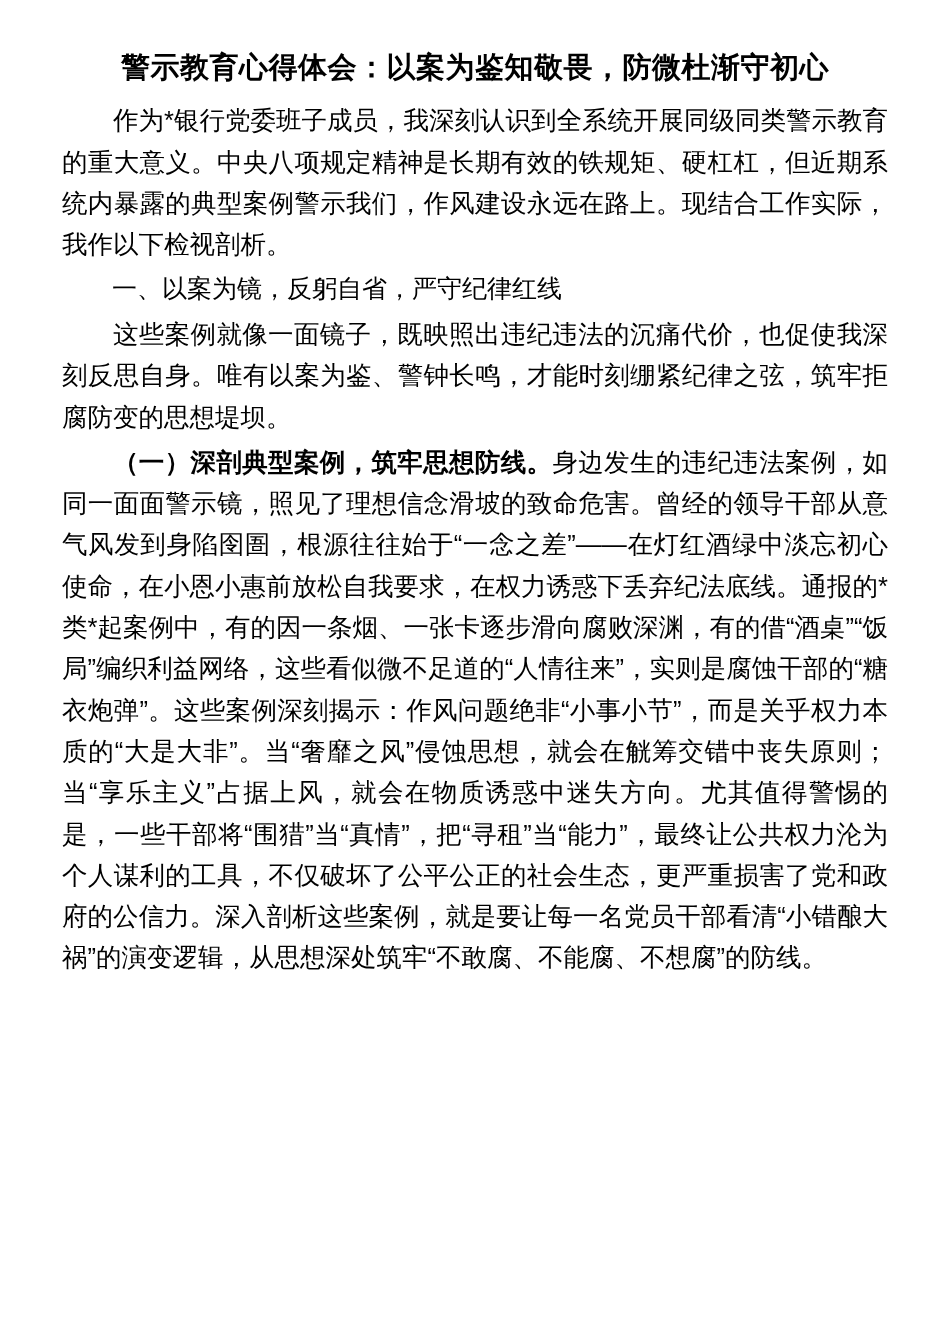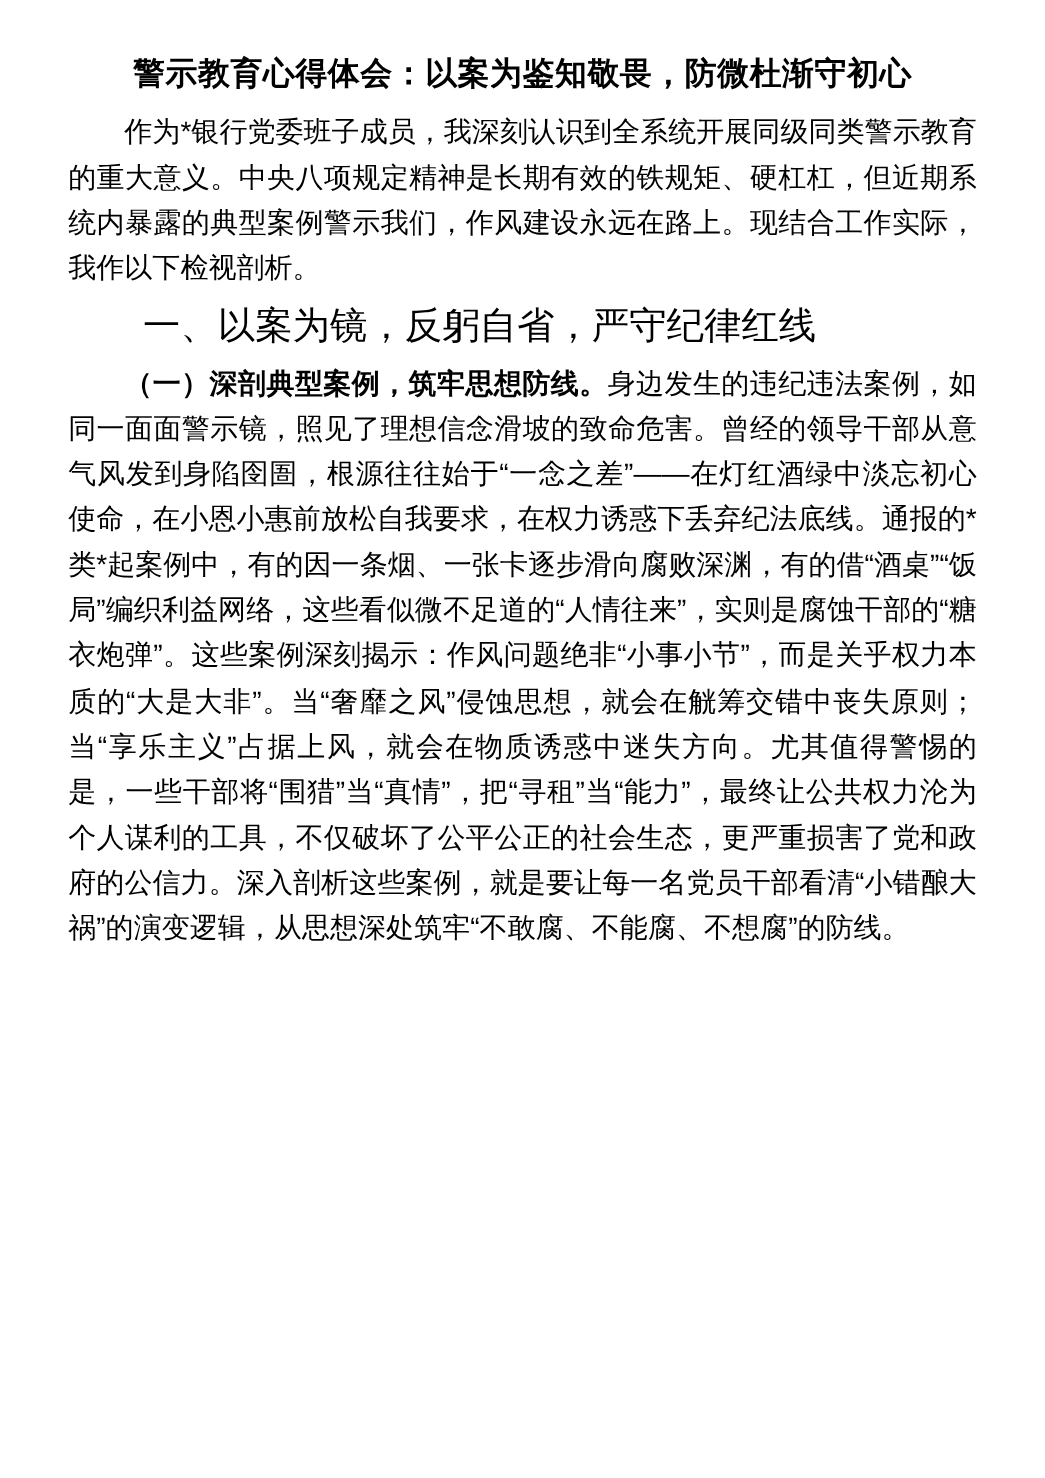--- a/index.html
+++ b/index.html
@@ -31,21 +31,21 @@
   }
   .para {
     font-size: 25.5px;
     line-height: 1.62;
     text-align: justify;
     text-justify: inter-ideograph;
     margin: 0 0 4px 0;
     text-indent: 2em;
   }
   .para-heading {
-    font-size: 34px;
+    font-size: 25px;
     line-height: 1.62;
     margin: 0 0 4px 0;
     text-indent: 2em;
     text-align: left;
     font-family: Liberation Serif, serif;
   }
   .para.mixed {
     text-indent: 2em;
   }
   .bold-lead {
@@ -56,16 +56,17 @@
 <body>
 
 <div class="page">
 
   <h1 class="doc-title">警示教育心得体会：以案为鉴知敬畏，防微杜渐守初心</h1>
 
   <p class="para">作为*银行党委班子成员，我深刻认识到全系统开展同级同类警示教育的重大意义。中央八项规定精神是长期有效的铁规矩、硬杠杠，但近期系统内暴露的典型案例警示我们，作风建设永远在路上。现结合工作实际，我作以下检视剖析。</p>
 
   <p class="para-heading">一、以案为镜，反躬自省，严守纪律红线</p>
 
+  <p class="para">这些案例就像一面镜子，既映照出违纪违法的沉痛代价，也促使我深刻反思自身。唯有以案为鉴、警钟长鸣，才能时刻绷紧纪律之弦，筑牢拒腐防变的思想堤坝。</p>
 
   <p class="para mixed"><span class="bold-lead">（一）深剖典型案例，筑牢思想防线。</span><span>身边发生的违纪违法案例，如同一面面警示镜，照见了理想信念滑坡的致命危害。曾经的领导干部从意气风发到身陷囹圄，根源往往始于“一念之差”——在灯红酒绿中淡忘初心使命，在小恩小惠前放松自我要求，在权力诱惑下丢弃纪法底线。通报的*类*起案例中，有的因一条烟、一张卡逐步滑向腐败深渊，有的借“酒桌”“饭局”编织利益网络，这些看似微不足道的“人情往来”，实则是腐蚀干部的“糖衣炮弹”。这些案例深刻揭示：作风问题绝非“小事小节”，而是关乎权力本质的“大是大非”。当“奢靡之风”侵蚀思想，就会在觥筹交错中丧失原则；当“享乐主义”占据上风，就会在物质诱惑中迷失方向。尤其值得警惕的是，一些干部将“围猎”当“真情”，把“寻租”当“能力”，最终让公共权力沦为个人谋利的工具，不仅破坏了公平公正的社会生态，更严重损害了党和政府的公信力。深入剖析这些案例，就是要让每一名党员干部看清“小错酿大祸”的演变逻辑，从思想深处筑牢“不敢腐、不能腐、不想腐”的防线。</span></p>
 
 </div>
 
 </body></html>

